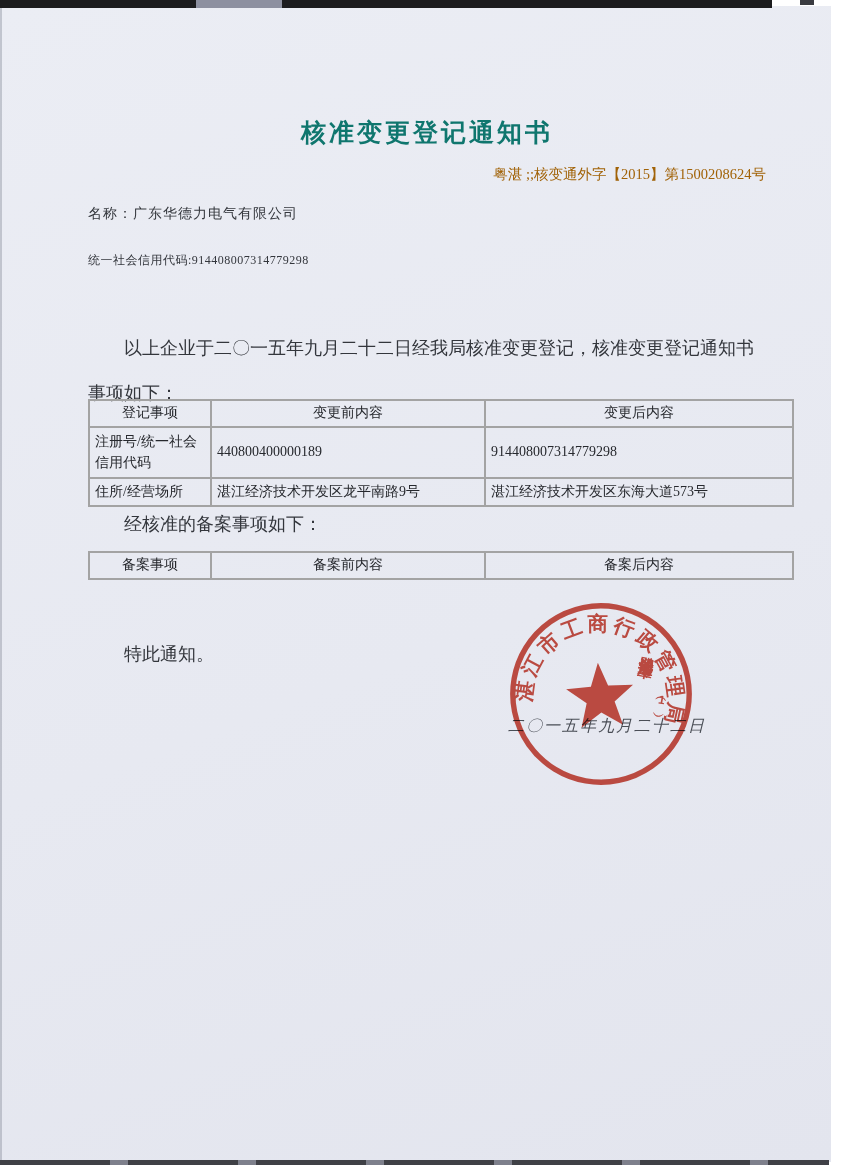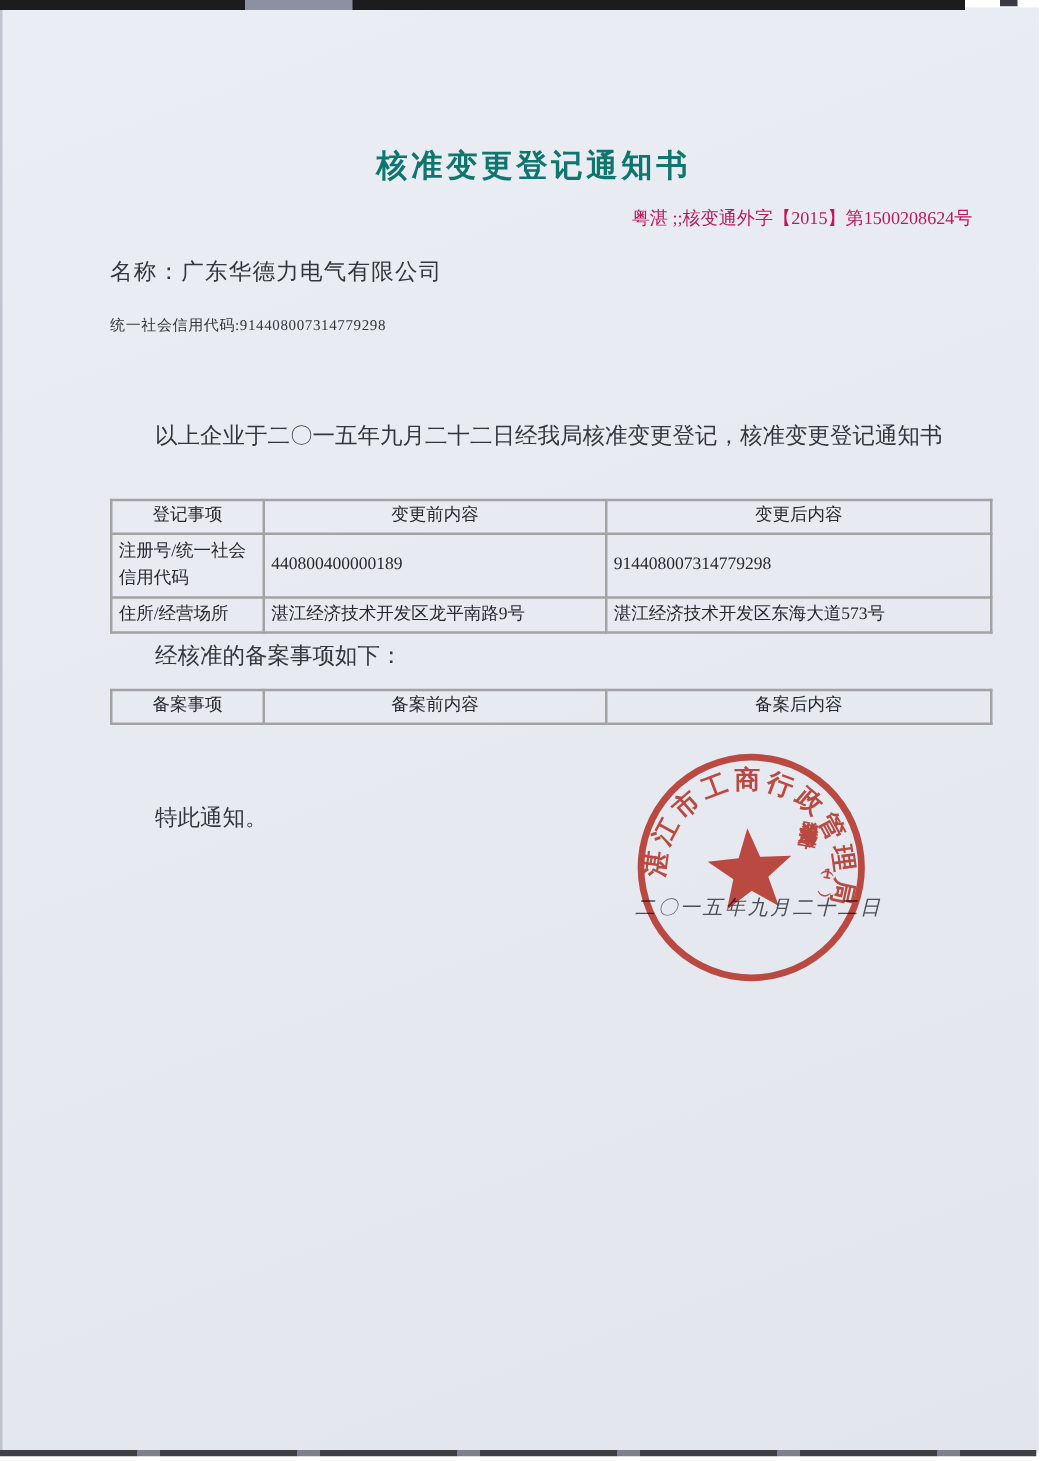--- a/index.html
+++ b/index.html
@@ -9,23 +9,23 @@
          border-left:2px solid rgba(120,125,140,.35);}
   .scan-top{position:absolute;left:0;top:0;width:772px;height:8px;background:#1c1c1e;}
   .scan-top-gap{position:absolute;left:196px;top:0;width:86px;height:8px;background:#8d90a0;}
   .scan-top-dot{position:absolute;left:800px;top:0;width:14px;height:5px;background:#3a3b40;}
   .scan-bottom{position:absolute;left:0;top:1160px;width:829px;height:5px;
          background:repeating-linear-gradient(90deg,#3f4046 0 110px,#7e808c 110px 128px);}
   .content{position:absolute;left:88px;top:0;width:678px;}
   .doc-title{position:absolute;left:0;top:116px;width:100%;text-align:center;
          font-family:"Liberation Sans","DejaVu Sans",sans-serif;
          font-size:25px;font-weight:700;letter-spacing:3px;color:#0f766e;}
-  .doc-number{position:absolute;left:12px;top:165px;width:100%;text-align:right;
-         font-size:14.5px;color:#be185d;}
-  .line-name{position:absolute;left:0;top:205px;font-size:18px;letter-spacing:1px;}
+  .doc-number{position:absolute;left:0;top:165px;width:100%;text-align:right;
+         font-size:14.5px;color:#a16207;}
+  .line-name{position:absolute;left:0;top:205px;font-size:14px;letter-spacing:1px;}
   .line-code{position:absolute;left:0;top:252px;font-size:12px;letter-spacing:.5px;}
   .intro{position:absolute;left:0;top:326px;width:100%;font-size:18px;line-height:45px;}
   .intro .l1{display:block;text-indent:2em;}
   .intro .l2{display:block;}
   table.doc{border-collapse:collapse;table-layout:fixed;width:678px;
          font-size:14px;color:#26282d;}
   table.doc td,table.doc th{border:2px solid #a3a3a3;padding:2px 5px;font-weight:400;
          overflow:hidden;line-height:1.45;}
   table.doc th{text-align:center;}
   .tbl1{position:absolute;left:0;top:399px;}
@@ -54,20 +54,21 @@
   <div class="doc-title">核准变更登记通知书</div>
 
   <div class="doc-number">粤湛 ;;核变通外字【2015】第1500208624号</div>
 
   <div class="line-name">名称：广东华德力电气有限公司</div>
 
   <div class="line-code">统一社会信用代码:914408007314779298</div>
 
   <div class="intro">
     <span class="l1">以上企业于二〇一五年九月二十二日经我局核准变更登记，核准变更登记通知书</span>
+    <span class="l2">事项如下：</span>
   </div>
 
   <table class="doc tbl1">
     <tbody>
         <tr class="row-head">
       <th class="c1">登记事项</th>
       <th class="c2">变更前内容</th>
       <th class="c3">变更后内容</th>
     </tr>
     <tr class="row-tall">

